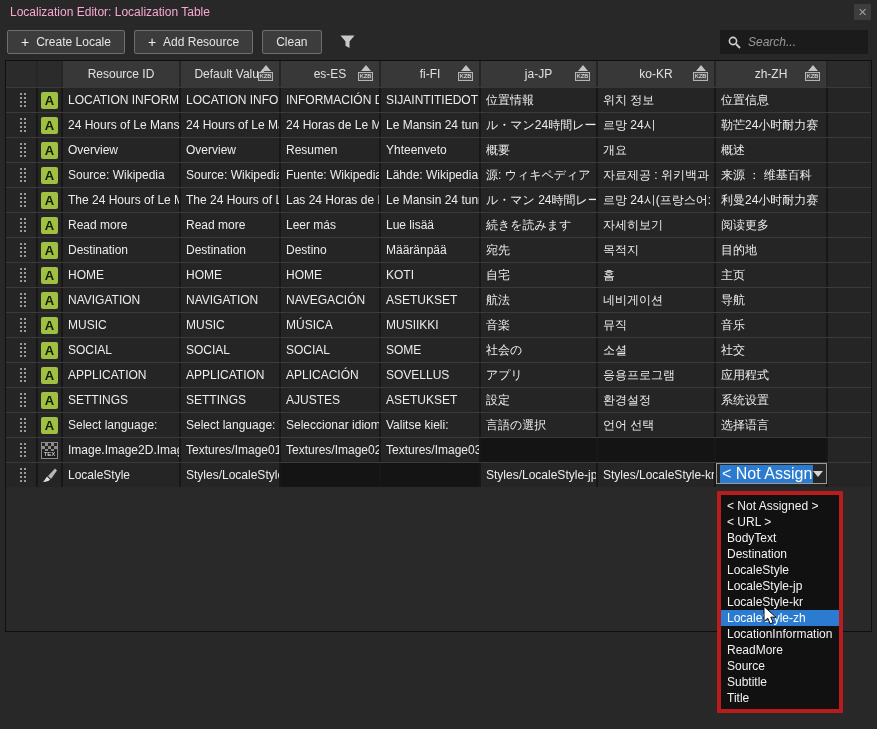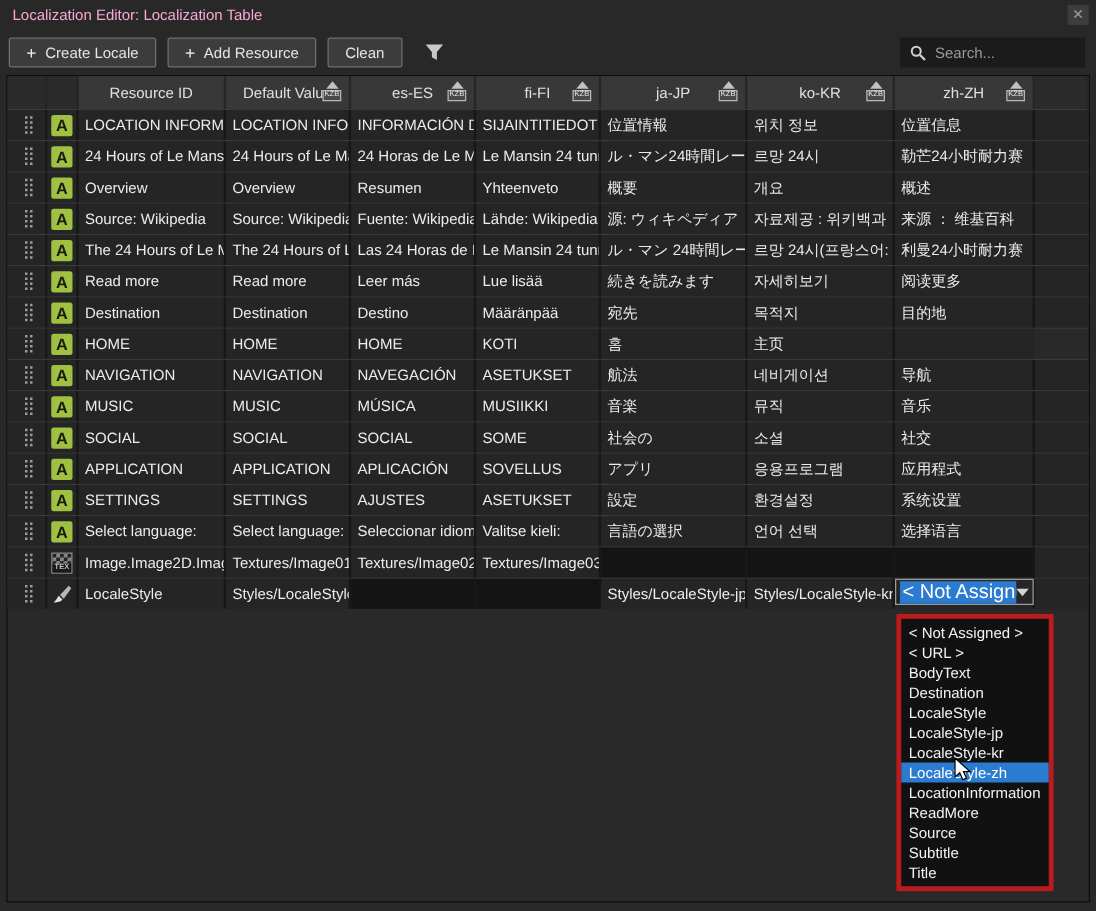--- a/index.html
+++ b/index.html
@@ -21,23 +21,23 @@
   
   .toolbar { position:absolute; top:30px; left:7px; height:24px;
     display:flex; align-items:center; gap:9px; }
   .btn { display:inline-flex; align-items:center; gap:7px; height:24px;
     padding:0 13px; background:#3c3c3c; border:1px solid #6f6f6f;
     border-radius:2px; font-size:12px; color:#e4e4e4; white-space:nowrap; }
   .btn .plus { font-size:14px; color:#f0f0f0; line-height:1; }
   .funnel-wrap { display:flex; align-items:center; margin-left:8px; }
   .searchbox { position:absolute; right:9px; top:30px; width:148px; height:24px;
     background:#1b1b1b; display:flex; align-items:center; padding:0 8px; gap:7px; }
-  .search-ph { font-size:12px; color:#9a9a9a; }
-  
-  .panel { position:absolute; left:5px; top:60px; width:867px; height:662px;
+  .search-ph { font-size:12px; font-style:italic; color:#9a9a9a; }
+  
+  .panel { position:absolute; left:5px; top:60px; width:867px; height:572px;
     background:#292929; border:1px solid #0f0f0f; }
   .grid-row { display:grid;
     grid-template-columns:32px 25px 118px 100px 100px 100px 117px 118px 112px 1fr; }
   .hrow { height:26px; }
   .hcell { position:relative; background:#383838; border-right:2px solid #262626;
     display:flex; align-items:center; justify-content:center;
     font-size:12px; color:#e0e0e0; overflow:hidden; }
   .hcell.blank { background:#2b2b2b; }
   .kzb { position:absolute; right:5px; top:4px; width:17px;
     display:flex; flex-direction:column; align-items:center; }
@@ -302,20 +302,21 @@
       <span class="dots"></span>
     </div>
     <div class="cell c-icon">
       <span class="icon-a">A</span>
 
     </div>
     <div class="cell cell-val">HOME</div>
     <div class="cell cell-val">HOME</div>
     <div class="cell cell-val">HOME</div>
     <div class="cell cell-val">KOTI</div>
+    <div class="cell cell-val">自宅</div>
     <div class="cell cell-val">홈</div>
     <div class="cell cell-val">主页</div>
     <div class="cell c-end"></div>
   </div>
       <div class="grid-row row type-text">
     <div class="cell c-handle">
       <span class="dots"></span>
     </div>
     <div class="cell c-icon">
       <span class="icon-a">A</span>

